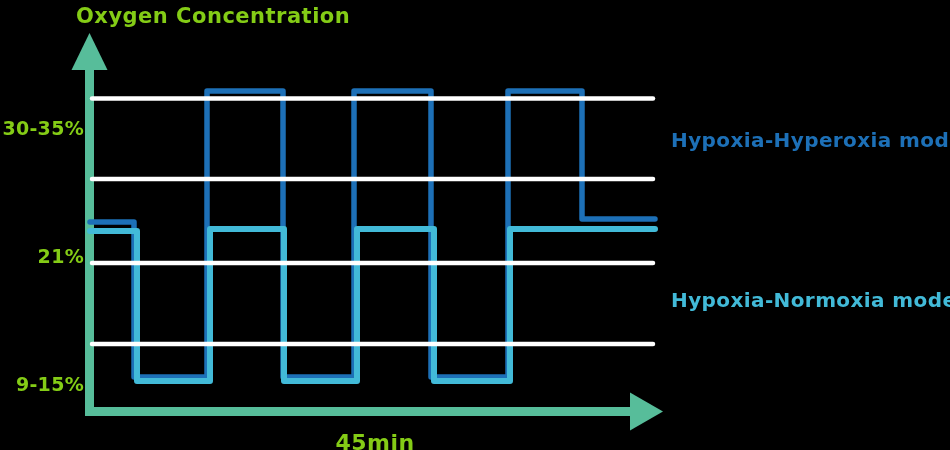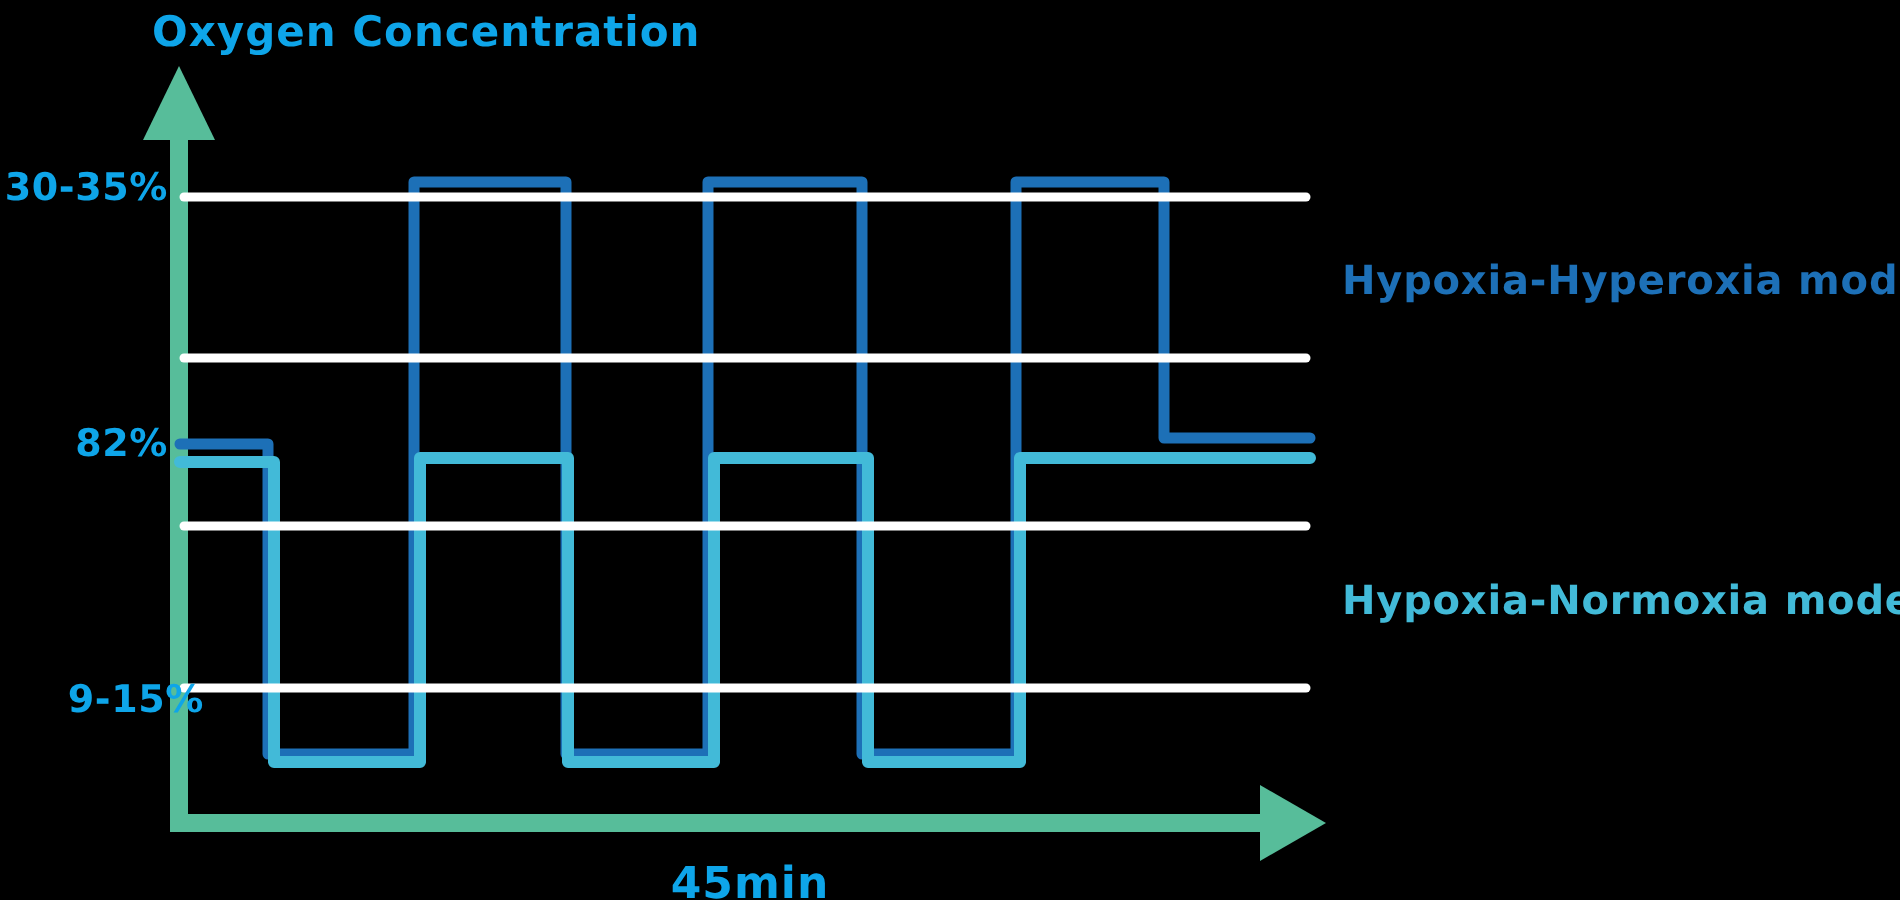--- a/index.html
+++ b/index.html
@@ -2,26 +2,26 @@
 <html><head>
 <meta charset="utf-8">
 <style>
   html,body{margin:0;padding:0;background:#000;}
   .stage{
     position:relative;width:950px;height:450px;overflow:hidden;
     background:#000;
     font-family:"DejaVu Sans","Liberation Sans",sans-serif;
   }
   .stage svg{position:absolute;left:0;top:0;}
-  .txt{position:absolute;white-space:nowrap;font-weight:bold;color:#0ea5e9;}
+  .txt{position:absolute;white-space:nowrap;font-weight:bold;color:#84cc16;}
   .chart-title{left:76px;top:4px;font-size:21px;letter-spacing:.5px;}
-  .ytick{left:0;width:84px;text-align:right;font-size:19px;line-height:22px;letter-spacing:.3px;}
+  .ytick{left:0;width:84px;text-align:right;font-size:19px;line-height:22px;letter-spacing:.3px;margin-top:34px;}
   .ytick-1{top:83px;}
   .ytick-2{top:211px;}
-  .ytick-3{top:339px;padding-left:18px;}
+  .ytick-3{top:339px;}
   .series-label{left:671px;font-size:20px;line-height:22px;letter-spacing:.4px;}
   .series-label-1{top:129px;}
   .series-label-2{top:289px;}
   .xlabel{left:300px;top:430px;width:150px;text-align:center;font-size:22px;letter-spacing:.5px;}
 </style>
 </head>
 <body>
 
 <div class="stage">
 
@@ -34,20 +34,20 @@
       <polyline points="90,231 137,231 137,381 210,381 210,229 284,229 284,381 357,381 357,229 434,229 434,381 510,381 510,229 655,229" fill="none" stroke="#42bad8" stroke-width="6" stroke-linejoin="round" stroke-linecap="round"></polyline>
       <line x1="92" y1="98.5" x2="653" y2="98.5" stroke="#ffffff" stroke-width="4.5" stroke-linecap="round"></line>
       <line x1="92" y1="179" x2="653" y2="179" stroke="#ffffff" stroke-width="4.5" stroke-linecap="round"></line>
       <line x1="92" y1="263" x2="653" y2="263" stroke="#ffffff" stroke-width="4.5" stroke-linecap="round"></line>
       <line x1="92" y1="344" x2="653" y2="344" stroke="#ffffff" stroke-width="4.5" stroke-linecap="round"></line>
     </svg>
 
   <div class="txt chart-title">Oxygen Concentration</div>
 
   <div class="txt ytick ytick-1">30-35%</div>
-  <div class="txt ytick ytick-2">82%</div>
+  <div class="txt ytick ytick-2">21%</div>
   <div class="txt ytick ytick-3">9-15%</div>
 
   <div class="txt series-label series-label-1" style="color: rgb(29, 112, 183);">Hypoxia-Hyperoxia mode</div>
   <div class="txt series-label series-label-2" style="color: rgb(66, 186, 216);">Hypoxia-Normoxia mode</div>
 
   <div class="txt xlabel">45min</div>
 </div>
 
 </body></html>

